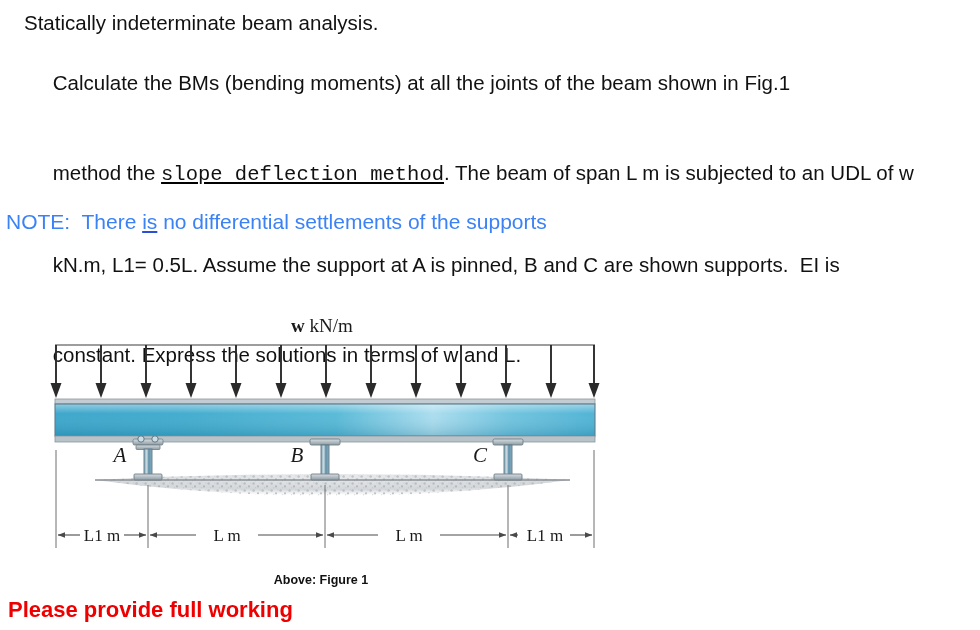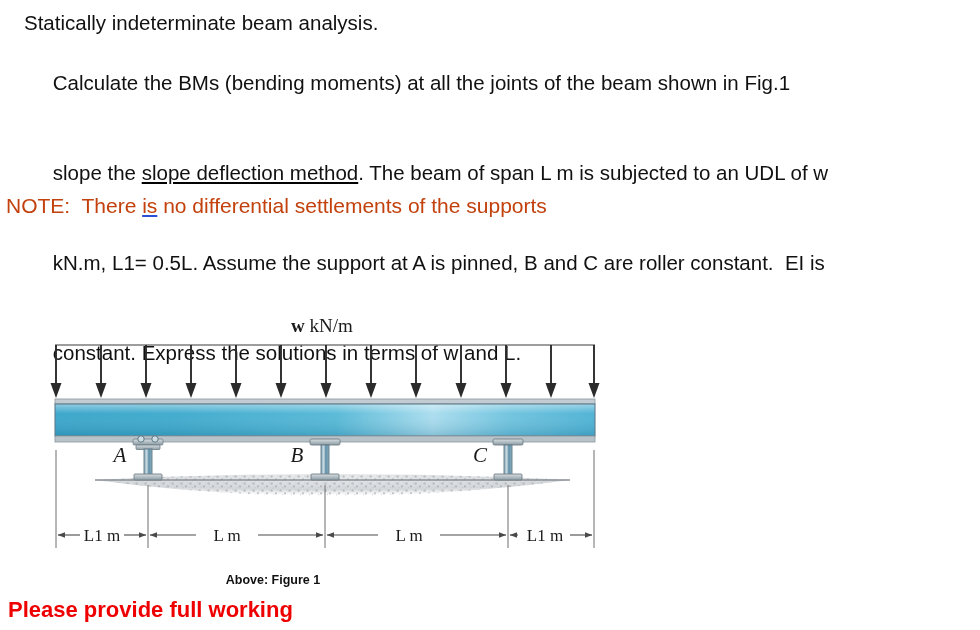--- a/index.html
+++ b/index.html
@@ -33,31 +33,32 @@
   .stmt-title {
     padding-left: 20px;
   }
   .stmt-body {
     padding-left: 26px;
   }
   .u-black {
     text-decoration: underline;
     text-decoration-color: #000000;
     text-underline-offset: 2px;
+    font-family: Liberation Mono, monospace;
   }
 
   
   #note-line {
     position: absolute;
     left: 6px;
-    top: 191px;
+    top: 207px;
     font-size: 21px;
     line-height: 30px;
     white-space: pre;
-    color: #c2410c;
+    color: #3b82f6;
   }
   .u-blue {
     text-decoration: underline;
     text-decoration-color: #2a4fd6;
     text-underline-offset: 2px;
   }
 
   
   #figure {
     position: absolute;
@@ -72,20 +73,21 @@
   
   #figure-caption {
     position: absolute;
     left: 0;
     top: 573px;
     width: 546px;
     text-align: center;
     font-size: 12.5px;
     font-weight: bold;
     color: #111111;
+    padding-left: 48px;
   }
 
   
   #full-working {
     position: absolute;
     left: 8px;
     top: 597px;
     font-size: 22px;
     font-weight: bold;
     color: #ee0000;
@@ -96,25 +98,25 @@
 <body>
 
 <div id="problem-text">
   <div class="stmt-line stmt-title">Statically indeterminate beam analysis.</div>
 
   <div class="stmt-line stmt-body">
     <span>Calculate the BMs (bending moments) at all the joints of the beam shown in Fig.1</span>
   </div>
 
   <div class="stmt-line stmt-body">
-    <span>slope the </span><span class="u-black">slope deflection method</span><span>. The beam of span L m is subjected to an UDL of w</span>
-  </div>
-
-  <div class="stmt-line stmt-body">
-    <span>kN.m, L1= 0.5L. Assume the support at A is pinned, B and C are roller constant.  EI is</span>
+    <span>method the </span><span class="u-black">slope deflection method</span><span>. The beam of span L m is subjected to an UDL of w</span>
+  </div>
+
+  <div class="stmt-line stmt-body">
+    <span>kN.m, L1= 0.5L. Assume the support at A is pinned, B and C are shown supports.  EI is</span>
   </div>
 
   <div class="stmt-line stmt-body">
     <span>constant. Express the solutions in terms of w and L.</span>
   </div>
 </div>
 
 <div id="note-line"><span>NOTE:  There </span><span class="u-blue">is</span><span> no differential settlements of the supports</span></div>
 
 <div id="figure">

